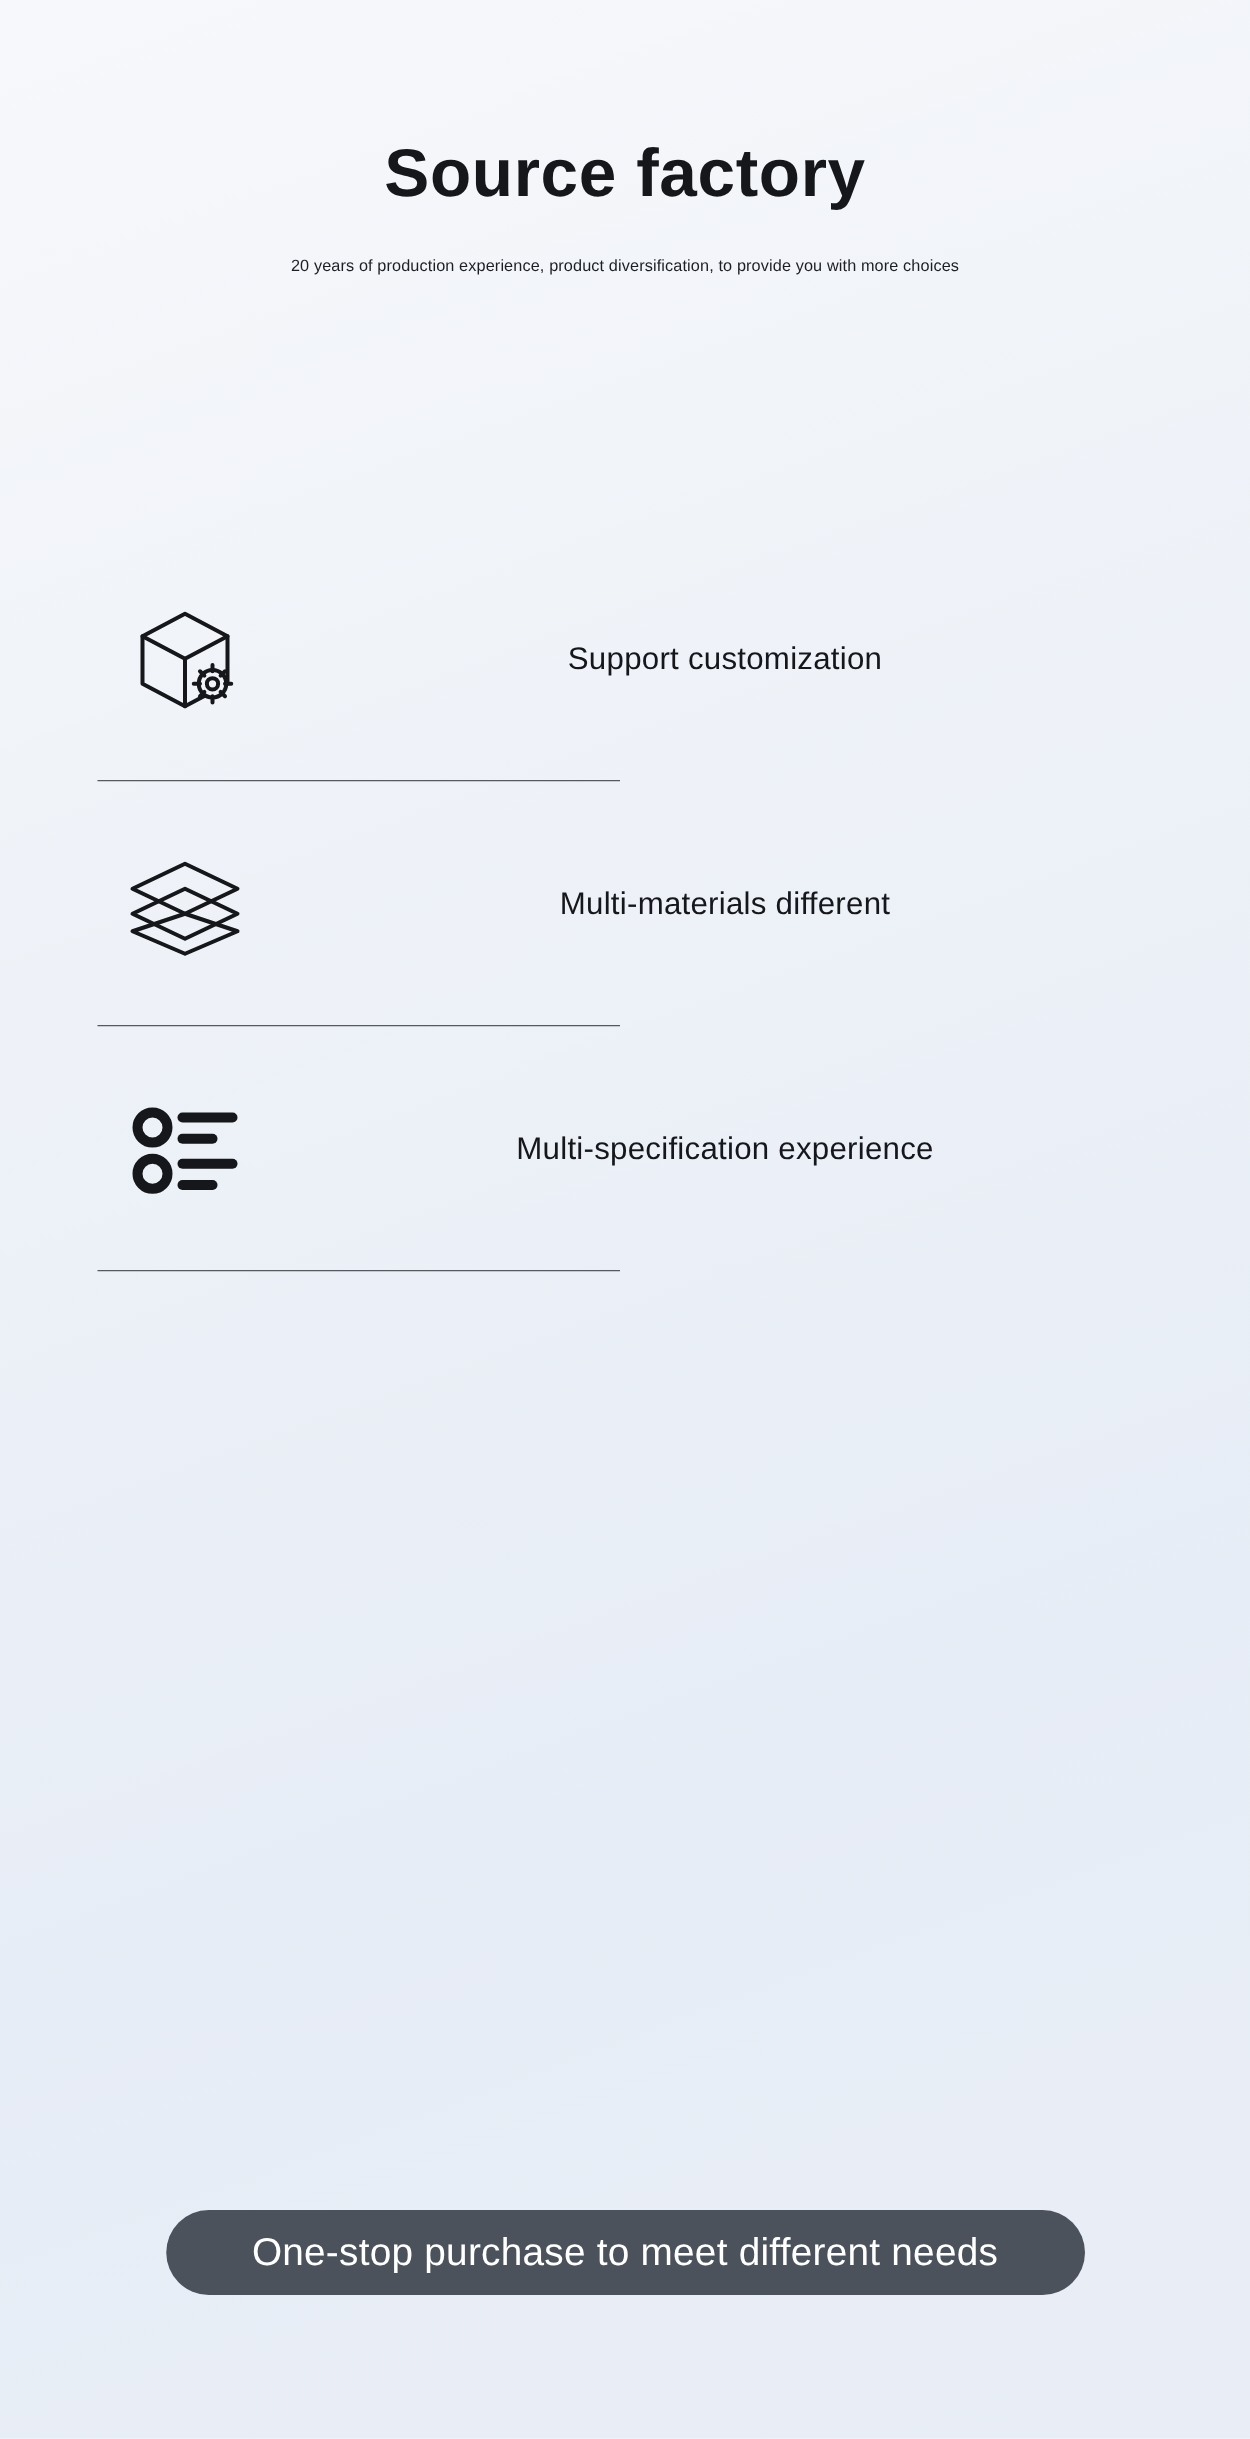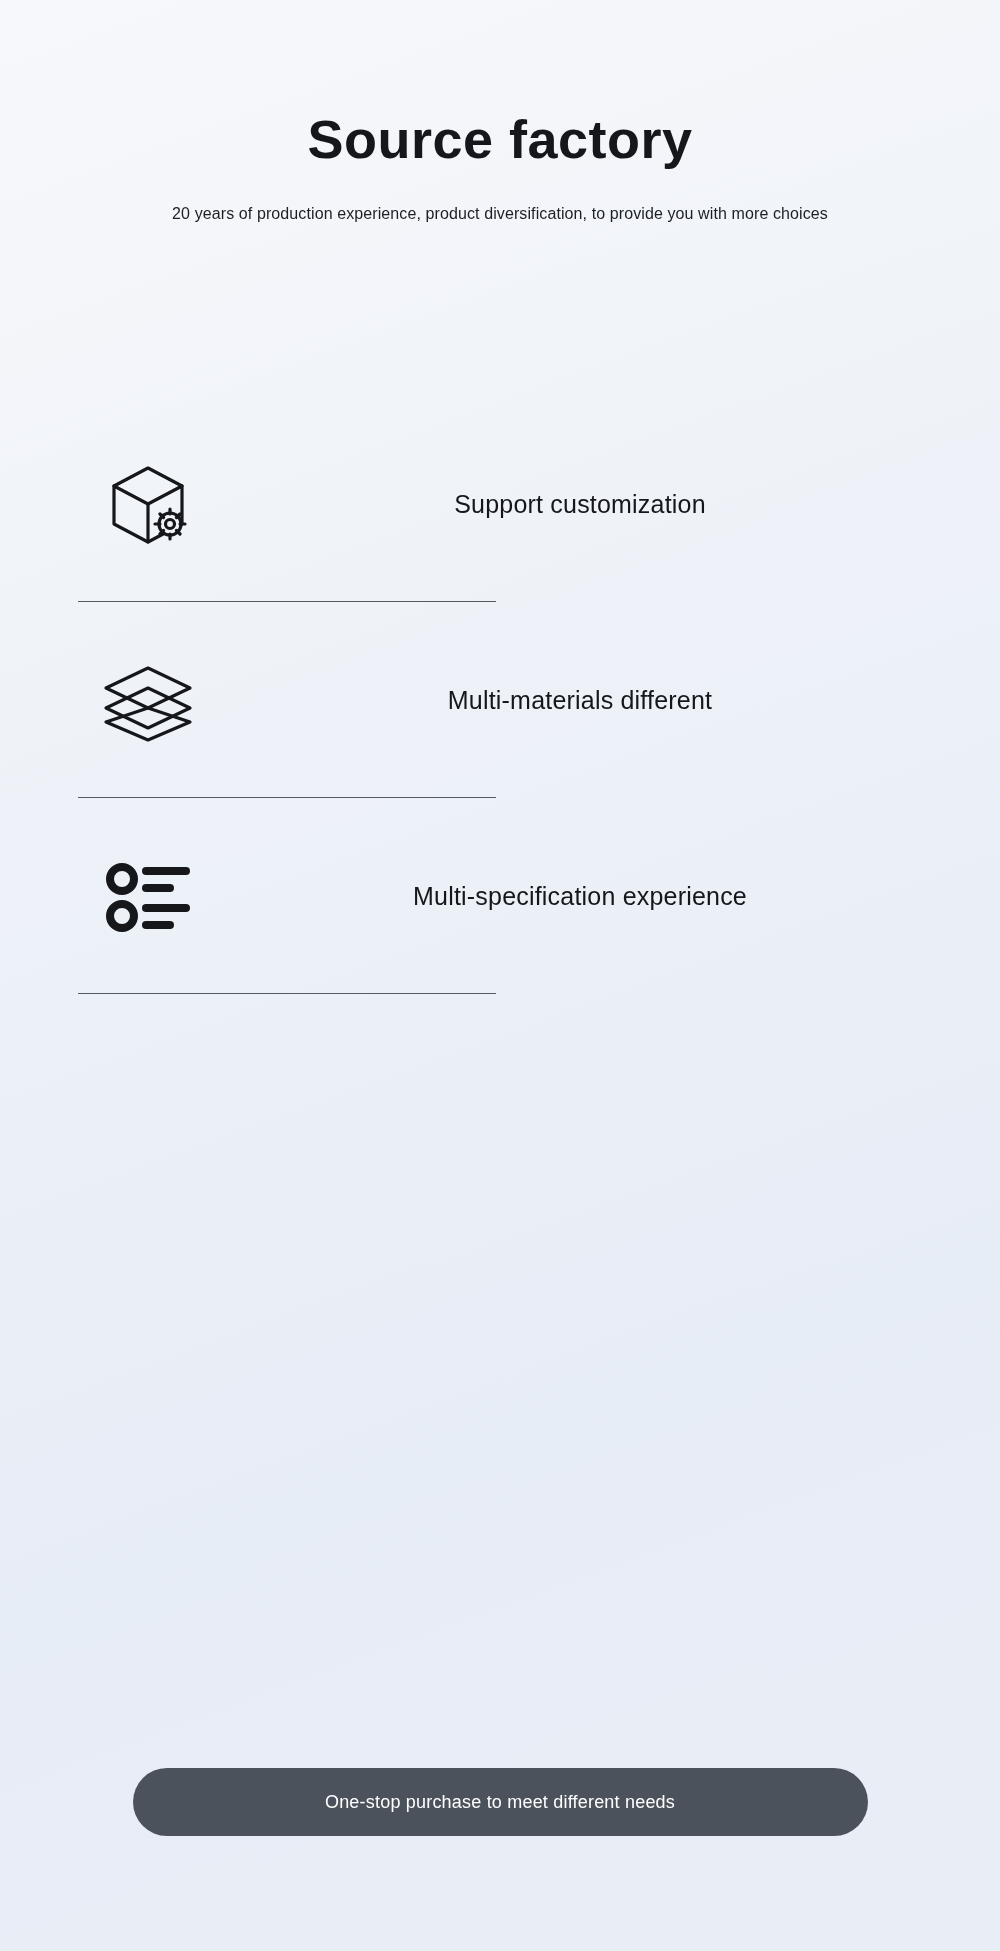--- a/index.html
+++ b/index.html
@@ -33,32 +33,32 @@
     font-weight: 700;
     letter-spacing: 0.5px;
     color: #15171b;
     line-height: 1.1;
     margin: 0;
   }
 
   .subtitle {
     margin: 0;
     padding-top: 36px;
-    font-size: 16px;
+    font-size: 13px;
     color: #1c1f24;
     font-weight: 400;
     letter-spacing: 0.1px;
   }
 
   .feature-list {
     margin: 0;
     padding: 0;
     list-style: none;
     position: absolute;
-    top: 406px;
+    top: 429px;
     left: 0;
     width: 816px;
   }
 
   .feature-row {
     position: relative;
     height: 196px;
     display: flex;
     align-items: center;
   }
@@ -104,21 +104,21 @@
     justify-content: center;
   }
 
   .cta-button {
     width: 735px;
     height: 68px;
     border-radius: 34px;
     background: #4b525c;
     color: #ffffff;
     border: none;
-    font-size: 18px;
+    font-size: 31px;
     font-family: "Liberation Sans", sans-serif;
     letter-spacing: 0.2px;
     display: flex;
     align-items: center;
     justify-content: center;
     cursor: pointer;
   }
 
   svg { display: block; }
 </style>

